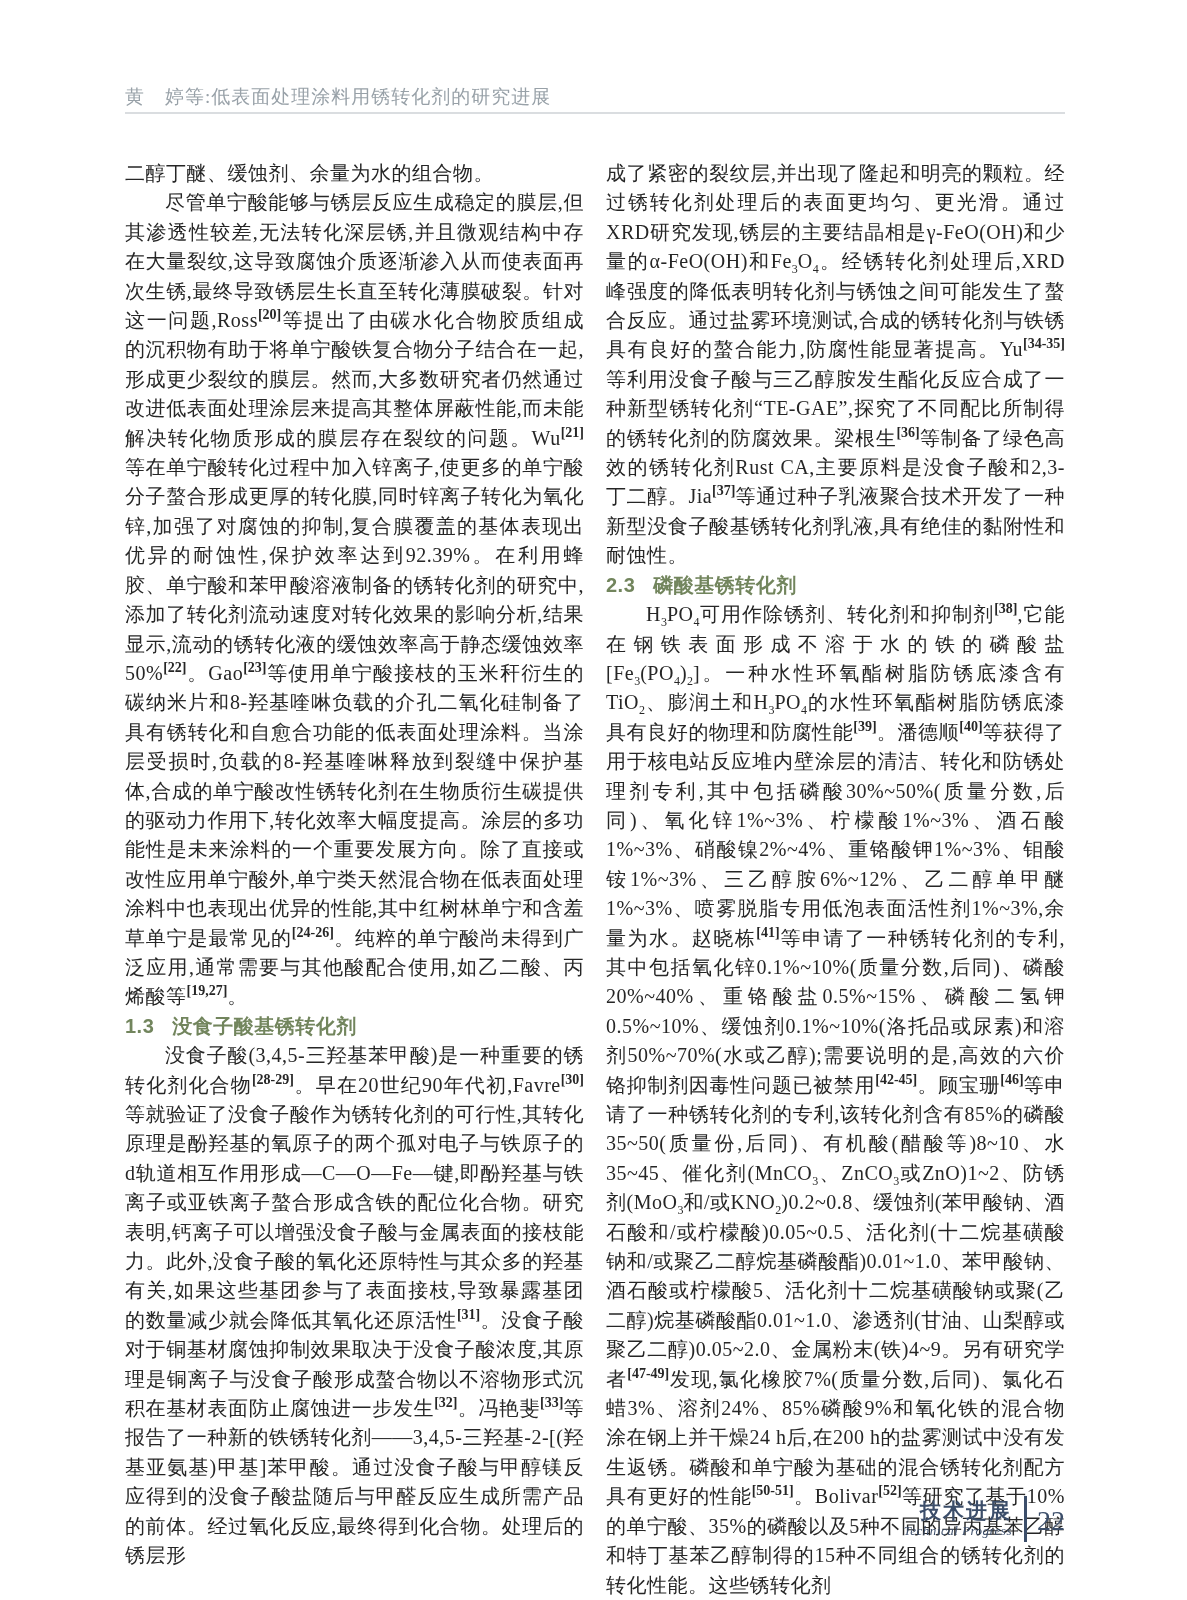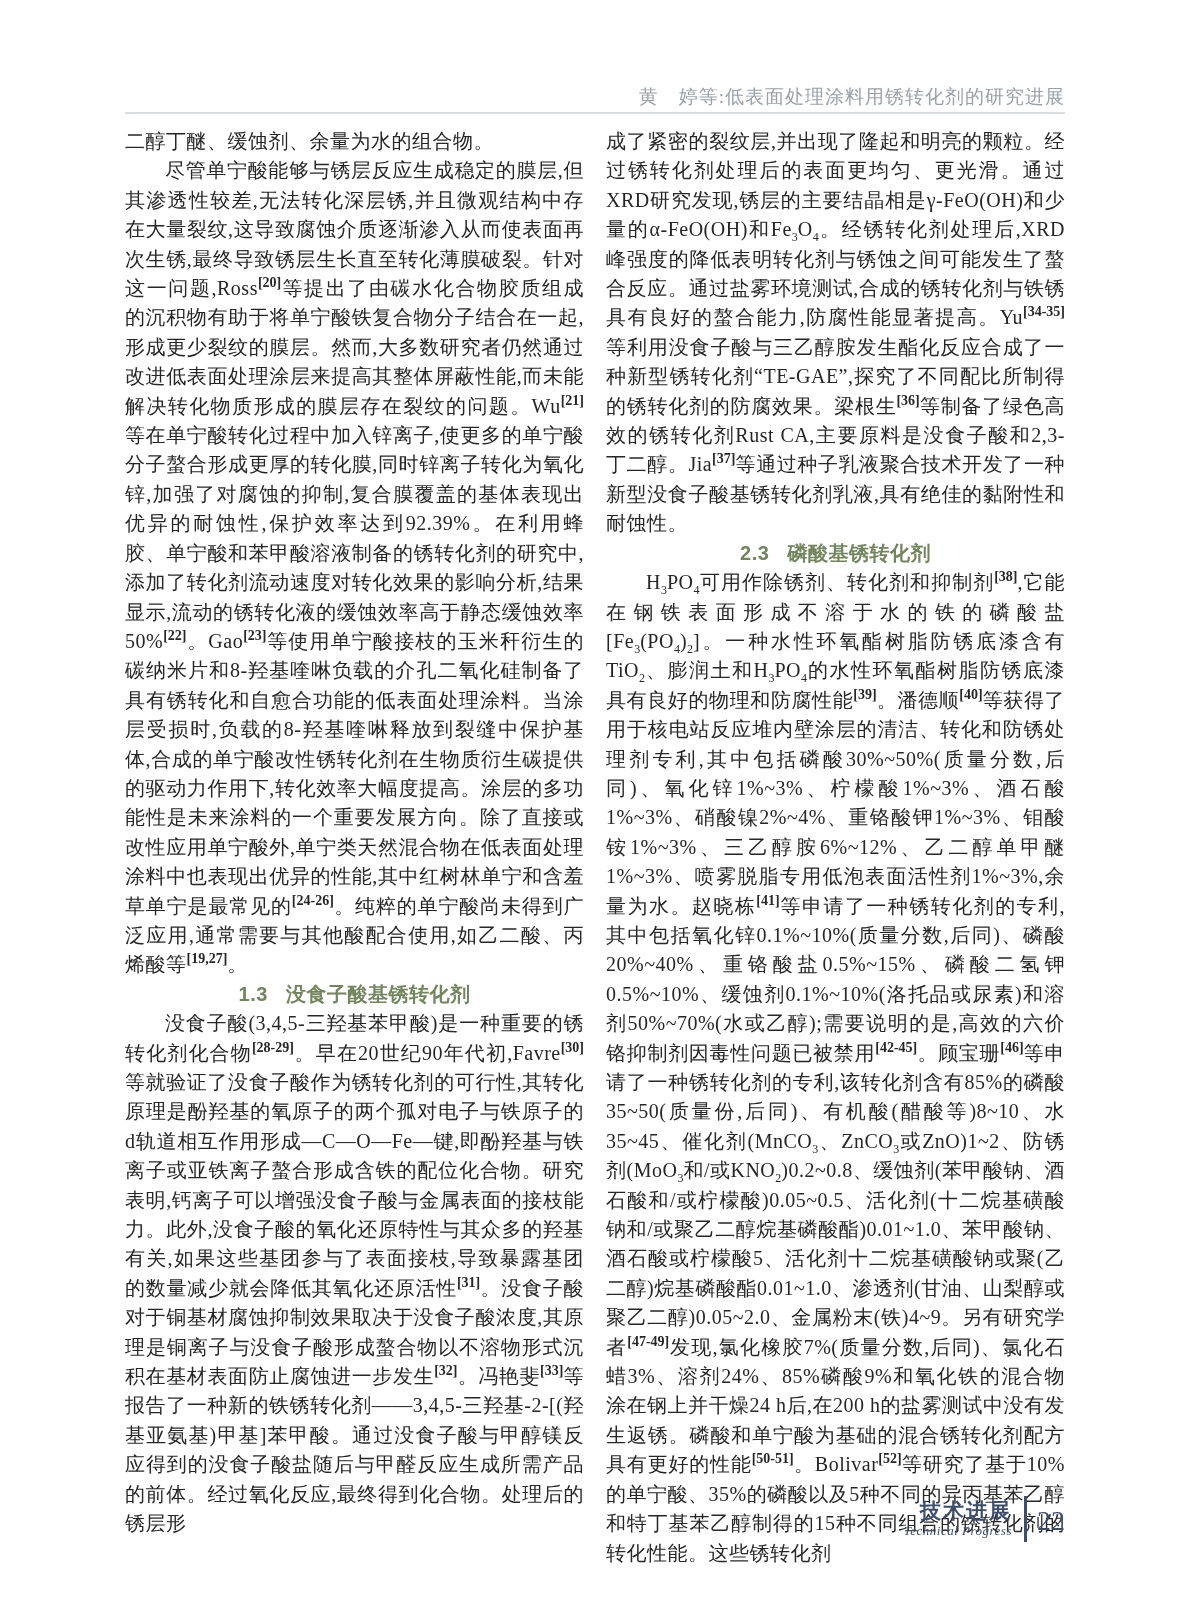--- a/index.html
+++ b/index.html
@@ -13,50 +13,50 @@
   body{
     width:1187px;height:1600px;
     background:#ffffff;
     position:relative;
     overflow:hidden;
     font-family:"Liberation Serif","DejaVu Serif",serif;
     color:var(--body-text);
   }
   .running-header{
     position:absolute;top:84px;left:125px;right:122px;
-    text-align:right;
     font-size:19px;
     letter-spacing:1px;
     color:var(--header-gray);
   }
   .header-rule{
     position:absolute;top:112px;left:125px;right:122px;
     border:none;border-top:2px solid var(--rule-gray);
     margin:0;
   }
   .content{
     position:absolute;top:127px;left:125px;width:940px;
     display:grid;grid-template-columns:1fr 1fr;column-gap:22px;
   }
   .column{
     font-size:20px;
     line-height:29.4px;
     letter-spacing:0.5px;
     text-align:justify;
+    margin-top:32px;
   }
   p.para{margin:0;}
   p.para.indent{text-indent:2em;}
   h3.section{
     margin:0;
     font-family:"Liberation Sans","DejaVu Sans",sans-serif;
     font-weight:bold;
     font-size:20px;
     line-height:29.4px;
     color:var(--heading-green);
-    text-align:center;
+    text-align:left;
   }
   h3.section .sec-num{margin-right:18px;}
   sup{font-size:14px;line-height:0;vertical-align:super;letter-spacing:0;font-weight:bold;}
   sub{font-size:12px;line-height:0;vertical-align:sub;letter-spacing:0;}
   .footer{
     position:absolute;top:1496px;right:122px;
     display:flex;align-items:stretch;
     color:var(--footer-blue);
   }
   .footer-label{

